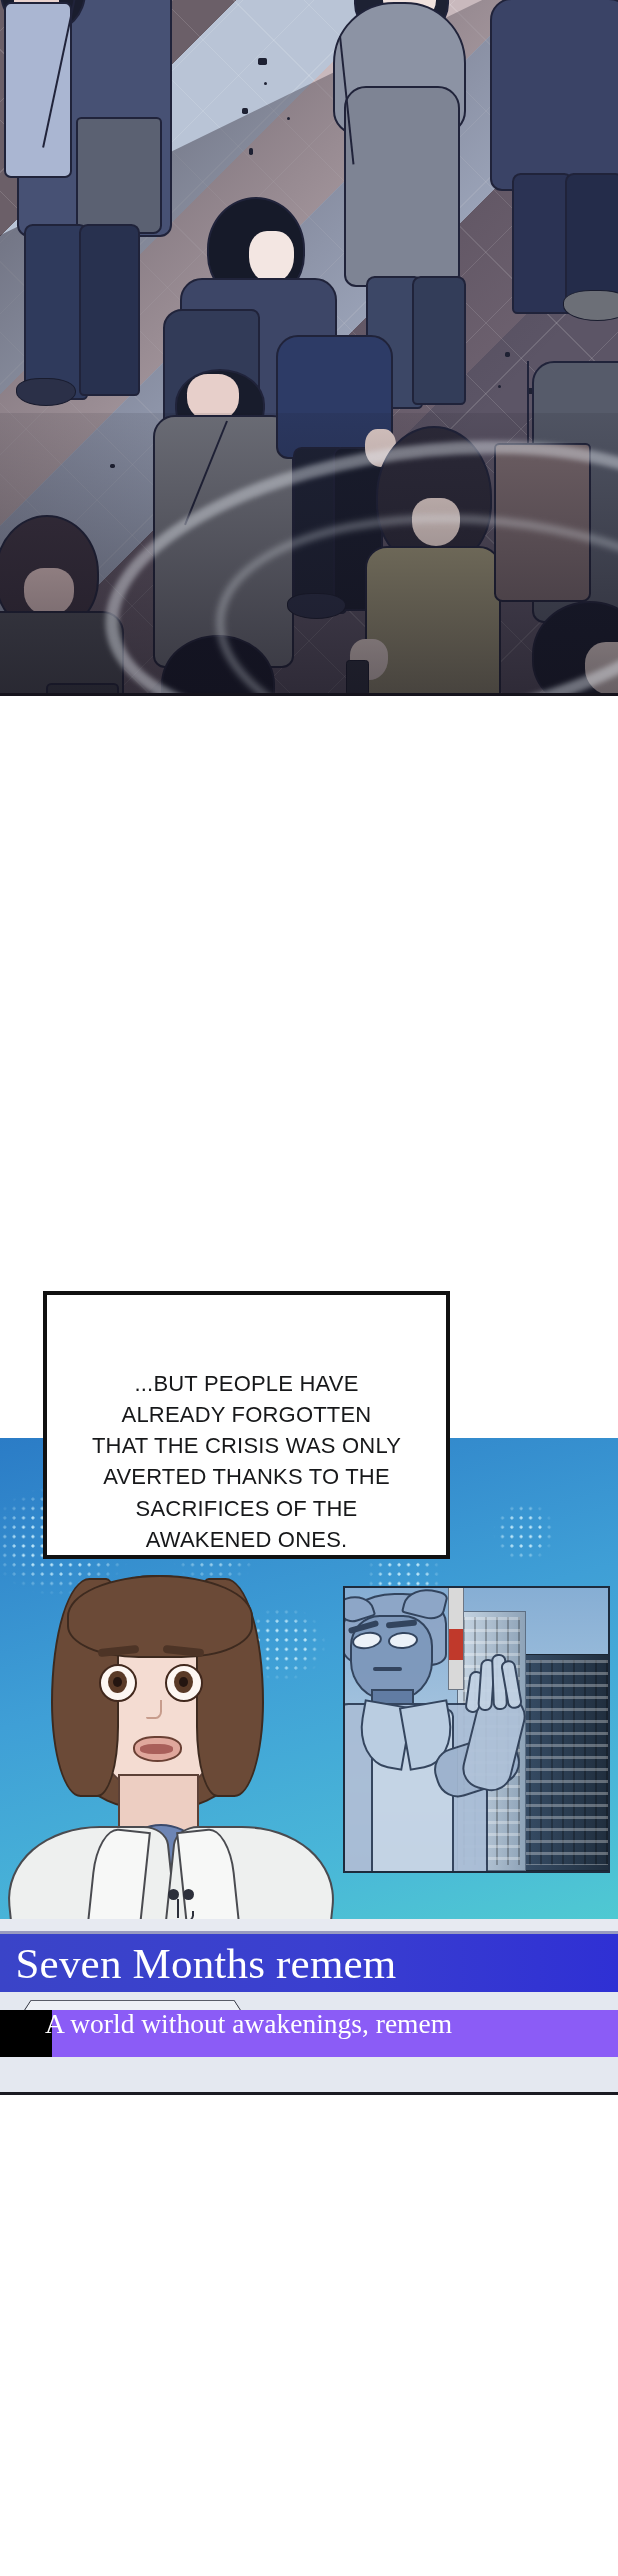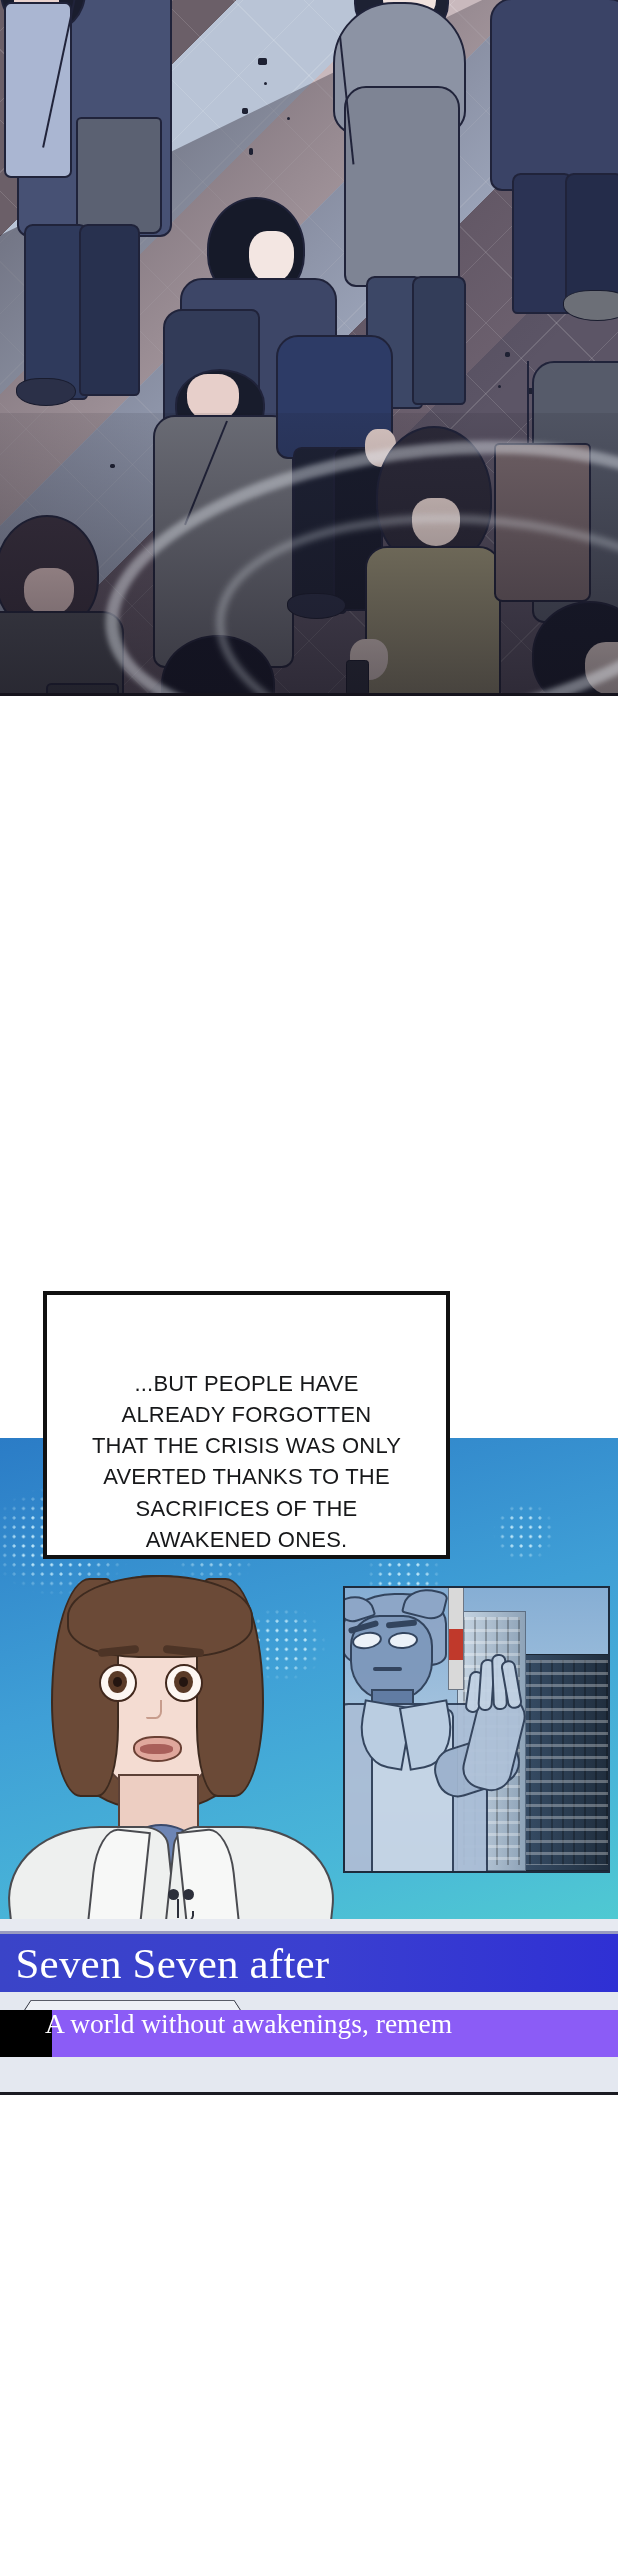--- a/index.html
+++ b/index.html
@@ -691,21 +691,21 @@
       <div id="desk-purple"></div>
       <div id="desk-front">
         <div id="desk-paper"></div>
         <div id="desk-paper2"></div>
       </div>
       <div id="news-bottom-edge"></div>
     </div>
   </div>
 
   <div id="headline-banner">
-    <div id="headline-text">Seven Seven after</div>
+    <div id="headline-text">Seven Months remem</div>
   </div>
 
   <div id="ticker-bar">
     <div id="ticker-swatch"></div>
     <div id="ticker-text">A world without awakenings, remem</div>
   </div>
 
   <div id="caption-box">
     <div id="caption-text">...BUT PEOPLE HAVE
 ALREADY FORGOTTEN

